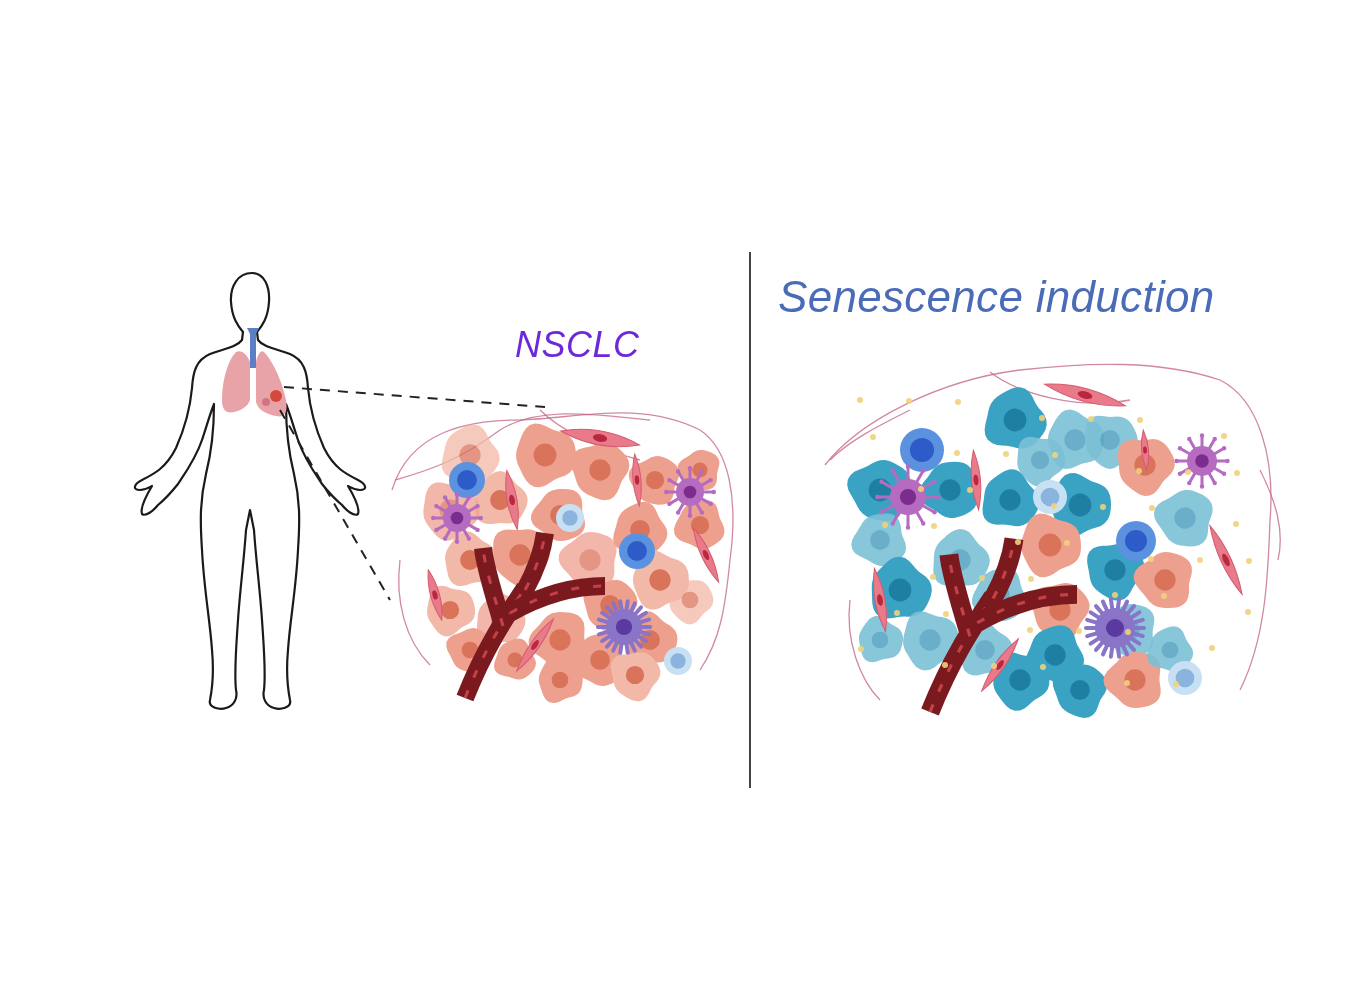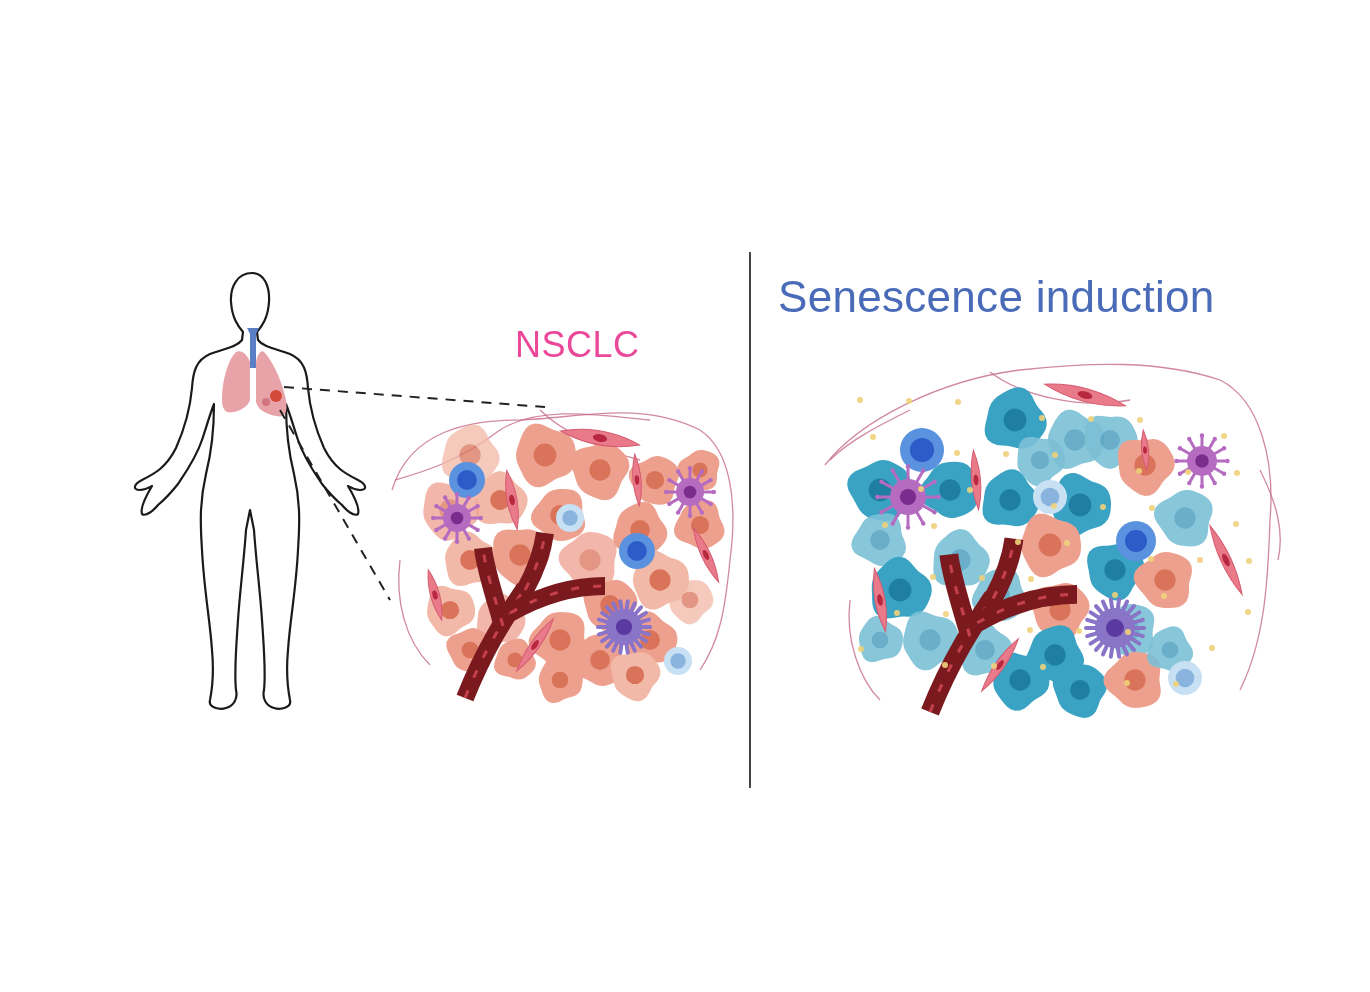--- a/index.html
+++ b/index.html
@@ -1,18 +1,18 @@
 <!DOCTYPE html>
 <html><head>
 <meta charset="utf-8">
 <style>
   html, body { margin: 0; padding: 0; background: #ffffff; }
   body { width: 1370px; height: 992px; position: relative; overflow: hidden; font-family: "Liberation Sans", sans-serif; }
-  .abs { position: absolute; }
-  #nsclc-label { left: 515px; top: 324px; font-size: 36px; color: #ec4899; letter-spacing: 0.5px; }
+  .abs { position: absolute; font-style: italic; }
+  #nsclc-label { left: 515px; top: 324px; font-size: 36px; color: #6d28d9; letter-spacing: 0.5px; }
   #senescence-title { left: 778px; top: 272px; font-size: 44px; color: #4a6bb8; letter-spacing: 0.3px; }
   #divider { left: 749px; top: 252px; width: 2px; height: 536px; background: #444444; }
   svg { position: absolute; overflow: visible; }
 </style>
 </head>
 <body>
 
 <svg id="body-svg" width="1370" height="992" viewBox="0 0 1370 992" style="left:0;top:0;">
   <path fill="#ffffff" stroke="#1a1a1a" stroke-width="2.2" stroke-linejoin="round" d="M252 273 C238 273 230 286 231 302 C232 318 238 326 243 332 L242 340 C236 348 222 349 210 354 C196 360 193 372 192 388
        C190 410 184 430 176 448 C166 468 154 474 142 480 C134 484 132 490 140 490 C146 490 150 487 152 486

